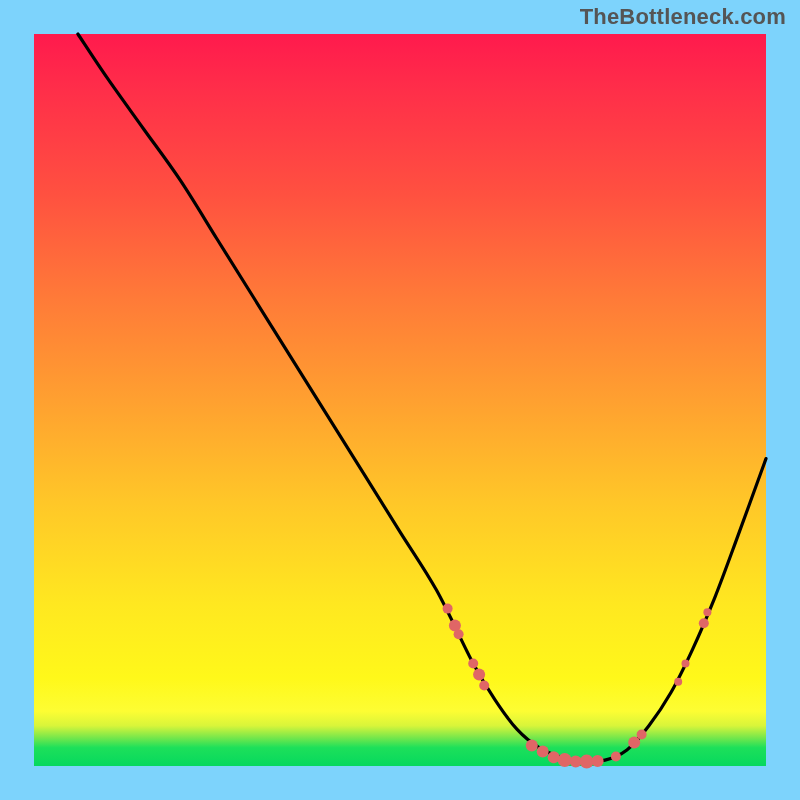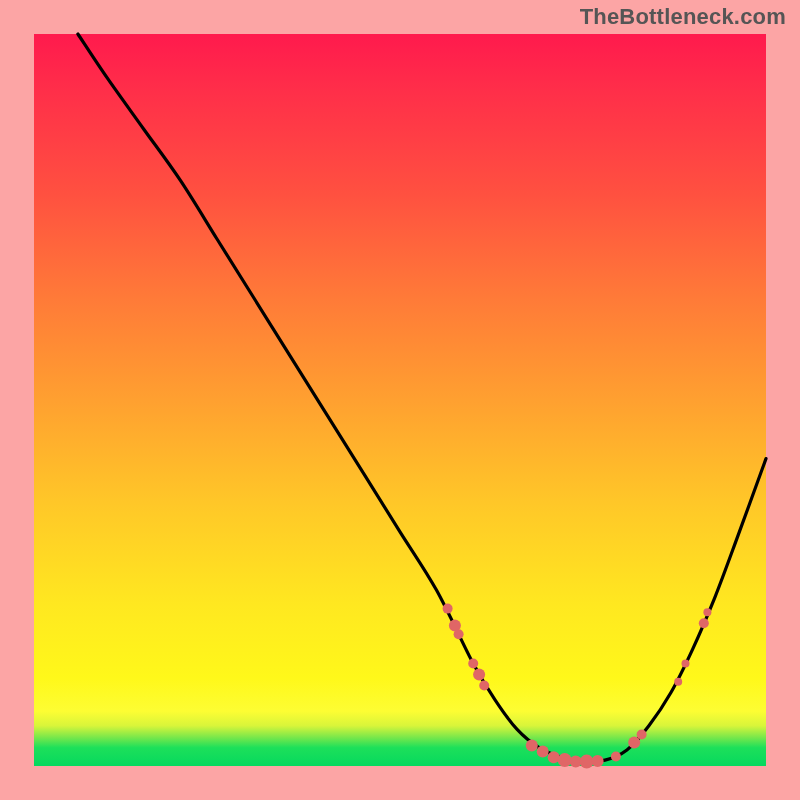--- a/index.html
+++ b/index.html
@@ -9,21 +9,21 @@
     height: 800px;
     background: #000;
     overflow: hidden;
     font-family: Arial, Helvetica, sans-serif;
   }
   .frame {
     position: absolute;
     left: 0; top: 0;
     width: 800px;
     height: 800px;
-    background: #fca5a5;
+    background: #7dd3fc;
   }
   .watermark {
     position: absolute;
     top: 4px;
     right: 14px;
     color: #555;
     font-size: 22px;
     font-weight: 600;
     letter-spacing: 0.2px;
     user-select: none;

